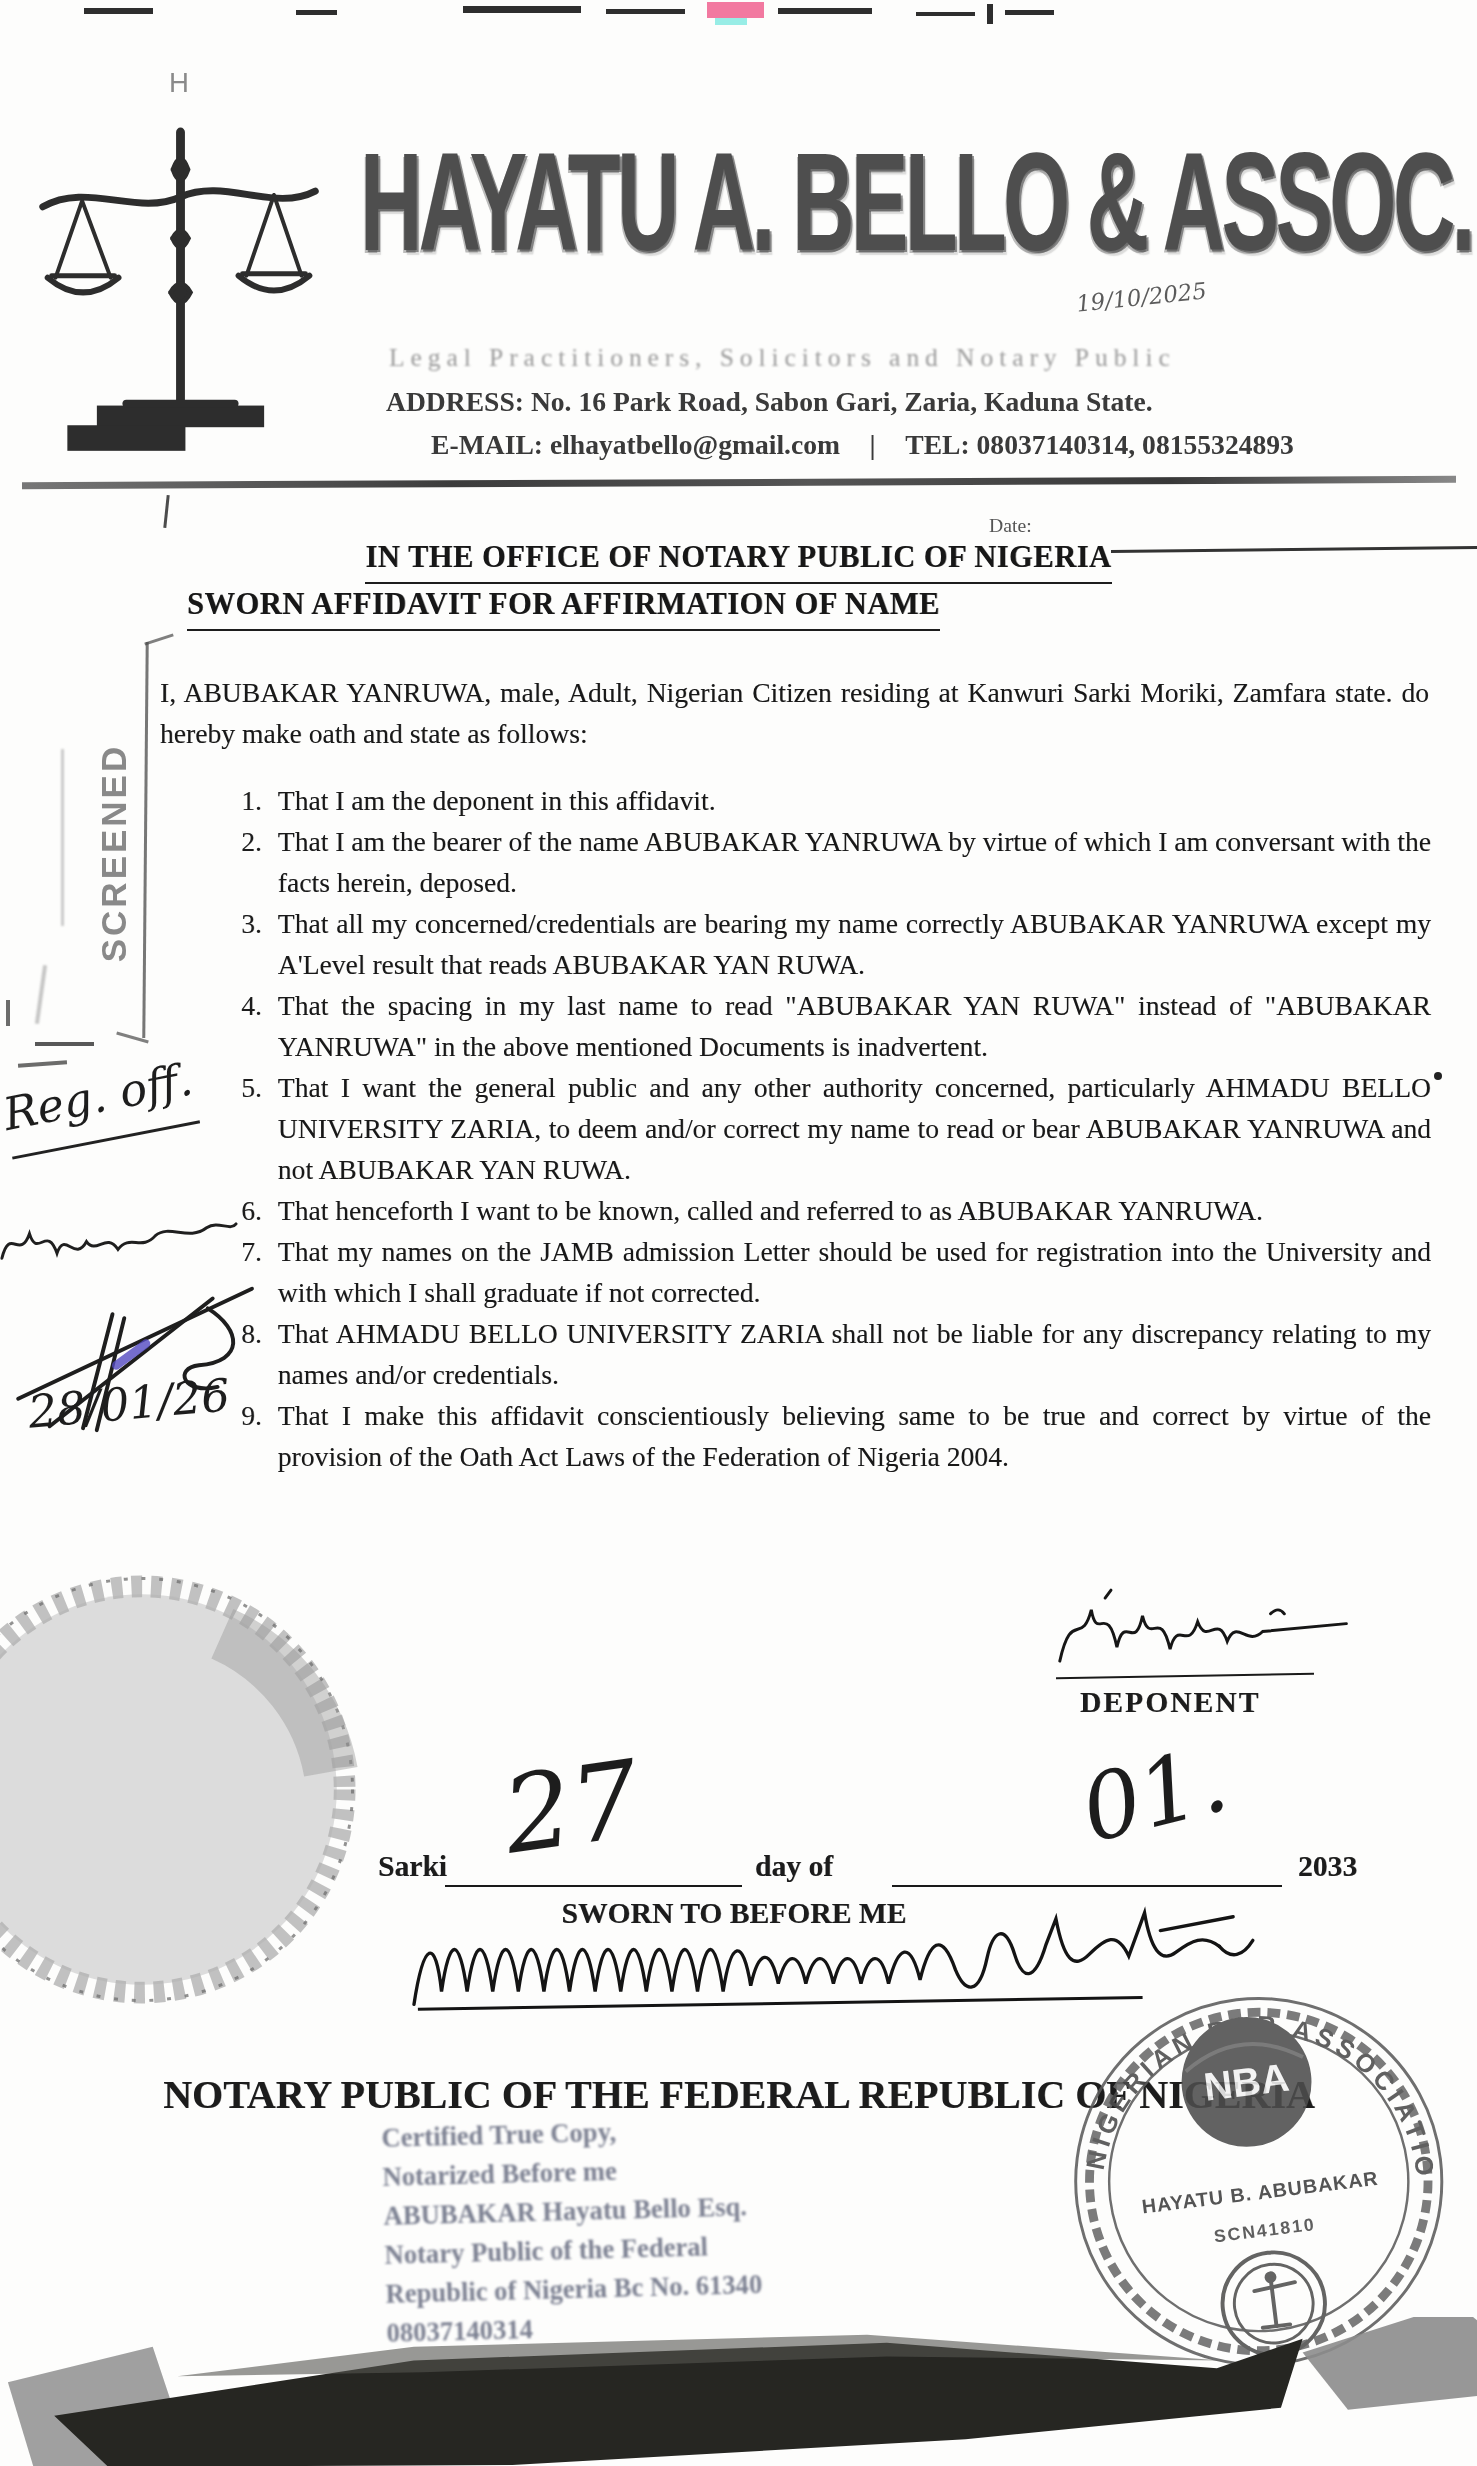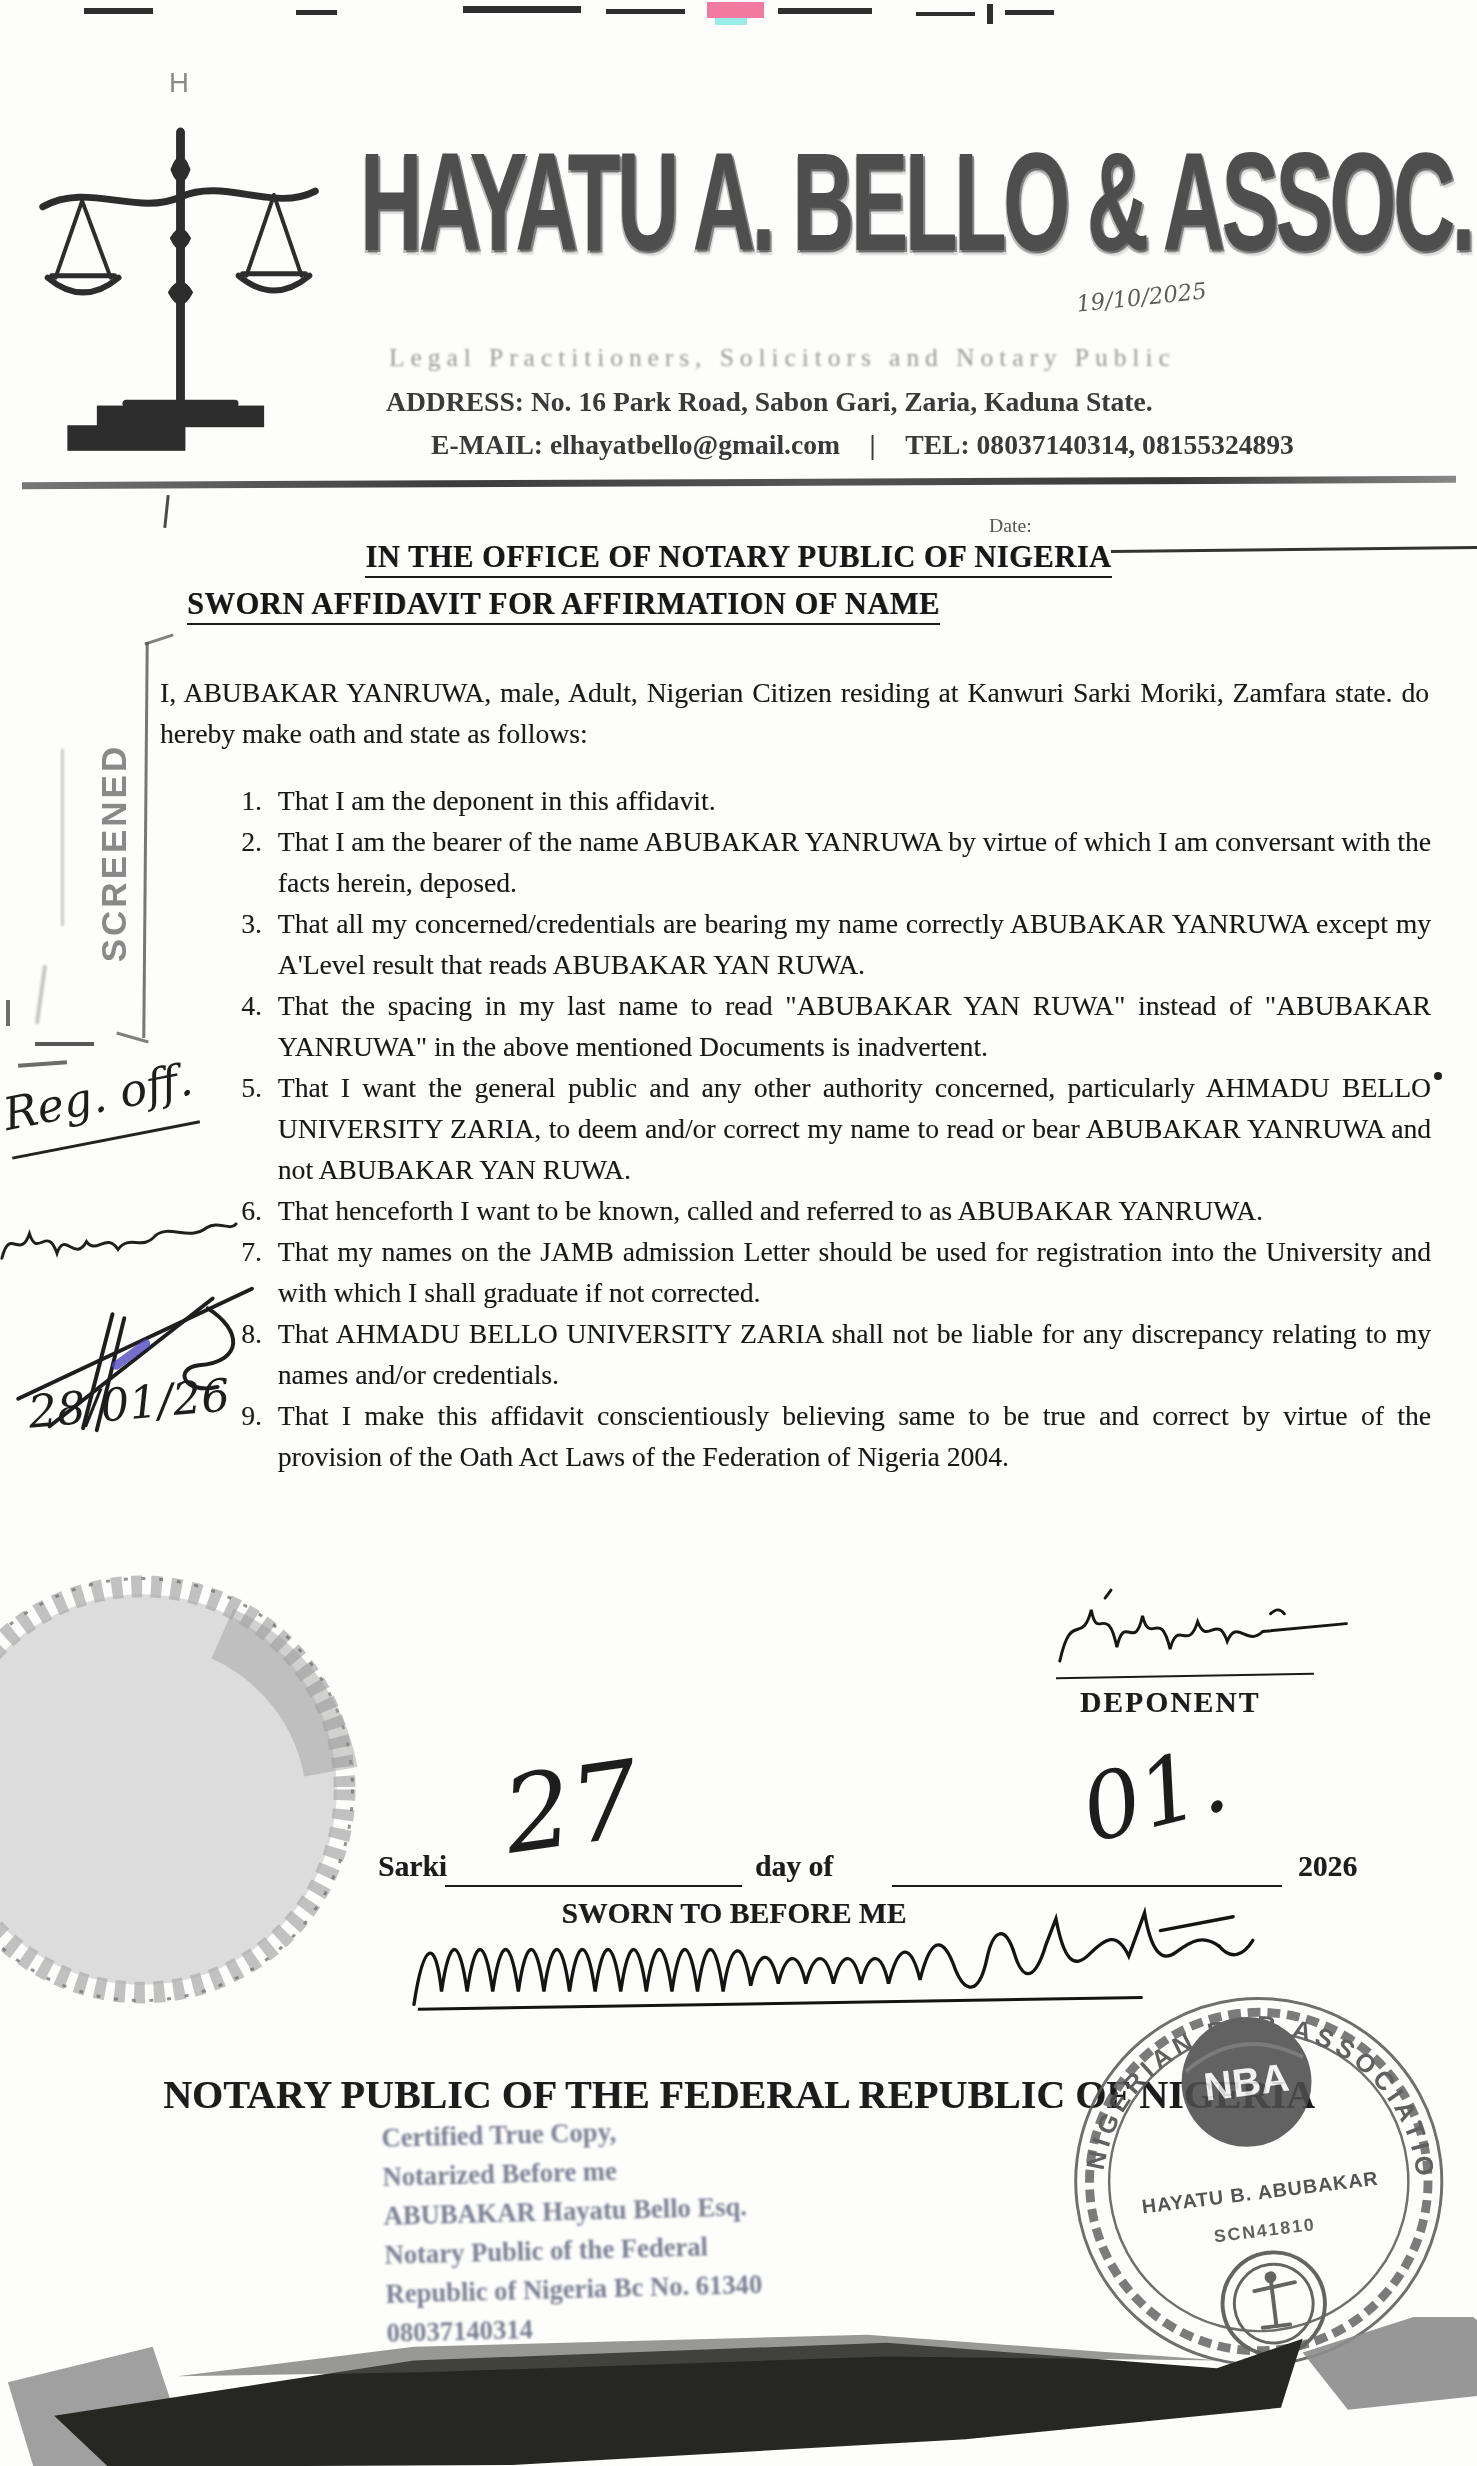--- a/index.html
+++ b/index.html
@@ -10,21 +10,21 @@
   .firm{font-family:"Liberation Sans",sans-serif;font-weight:bold;font-size:91px;
         letter-spacing:-3.9px;color:#4e4e4e;transform:scale(.95,1.52);transform-origin:left top;
         white-space:nowrap;
         text-shadow:2px 1px 0 rgba(60,60,60,.55),-1px 2px 0 rgba(90,90,90,.4),3px 3px 1px rgba(120,120,120,.25);}
   .subtitle{font-size:25.6px;color:#9a9a9a;filter:blur(1.1px);letter-spacing:5.9px;white-space:nowrap;}
   .addr{font-family:"Liberation Serif",serif;font-weight:bold;font-size:27.6px;color:#3a3a3a;
         filter:blur(0.4px);white-space:nowrap;}
   .hr{background:linear-gradient(to right,#777 0%,#3c3c3c 30%,#555 55%,#383838 80%,#888 100%);}
   
   .doctitle{font-weight:bold;font-size:30.5px;letter-spacing:0.5px;color:#171717;
-            border-bottom:2.5px solid #1d1d1d;padding-bottom:2px;white-space:nowrap;
+            border-bottom:2.5px solid #1d1d1d;padding-bottom:8px;white-space:nowrap;
             text-shadow:0.6px 0.4px 0 rgba(40,40,40,.5);}
   .body-text{font-size:27.6px;line-height:41px;text-align:justify;color:#181818;
              text-shadow:0.4px 0.3px 0 rgba(50,50,50,.35);}
   .item{display:flex;}
   .item .num{width:51px;text-align:right;padding-right:15.8px;flex:none;font-size:27.6px;line-height:41px;
              text-shadow:0.4px 0.3px 0 rgba(50,50,50,.35);}
   .item .txt{flex:1;}
   .hw{font-family:"DejaVu Serif",serif;font-style:italic;color:#1d1d1d;}
   .bold-sm{font-weight:bold;font-size:29.6px;white-space:nowrap;text-shadow:0.5px 0.4px 0 rgba(40,40,40,.45);}
   .fieldline{height:0;border-bottom:2.5px solid #1a1a1a;}
@@ -185,21 +185,21 @@
   </div>
   <div class="abs fieldline" style="left:1056px;top:1675px;width:258px;transform:rotate(-1deg);"></div>
   <div class="abs bold-sm" style="left:1080px;top:1686px;letter-spacing:2px;">DEPONENT</div>
 
   <div class="abs hw" style="left:504px;top:1746px;font-size:106px;transform:rotate(-8deg);">27</div>
   <div class="abs hw" style="left:1082px;top:1742px;font-size:91px;transform:rotate(-14deg);">01.</div>
   <div class="abs bold-sm" style="left:378px;top:1850px;">Sarki</div>
   <div class="abs fieldline" style="left:445px;top:1885px;width:297px;"></div>
   <div class="abs bold-sm" style="left:755px;top:1850px;">day of</div>
   <div class="abs fieldline" style="left:892px;top:1885px;width:390px;"></div>
-  <div class="abs bold-sm" style="left:1298px;top:1850px;">2026</div>
+  <div class="abs bold-sm" style="left:1298px;top:1850px;">2033</div>
   <div class="abs bold-sm" style="left:414px;top:1897px;width:640px;text-align:center;">SWORN TO BEFORE ME</div>
 
   <div class="abs" style="left:384px;top:1901px;">
     <svg width="887" height="128" viewBox="0 0 900 130">
       <g stroke="#141414" stroke-width="3.4" fill="none" stroke-linecap="round">
         <path d="M30 105 C40 40 52 36 58 92 C66 36 76 34 84 92 C92 36 102 34 110 92 C118 36 128 34 136 92 C144 36 154 34 162 92 C170 36 180 34 188 92 C196 36 206 34 214 92 C222 36 232 34 240 92 C248 36 258 34 266 92 C274 36 284 34 292 92 C300 36 310 34 318 92 C326 36 336 34 344 92 C352 40 364 36 372 86 C380 50 392 46 400 84 C408 52 420 48 428 84 C436 52 448 48 456 84 C464 52 476 48 484 84 C492 52 504 48 512 84 C522 44 534 40 544 80 C554 40 566 30 580 70 C590 94 604 96 612 58 C618 30 630 22 640 54 C648 80 660 84 672 44 L682 18 C690 60 700 70 716 54 C732 38 744 30 756 56 L772 12 C778 48 788 64 804 52 C820 40 832 34 848 46"></path>
         <path d="M788 30 L862 16"></path>
         <path d="M848 46 C860 60 872 56 882 40"></path>
       </g>
       <path d="M34 110 L770 98" stroke="#141414" stroke-width="3" fill="none"></path>

